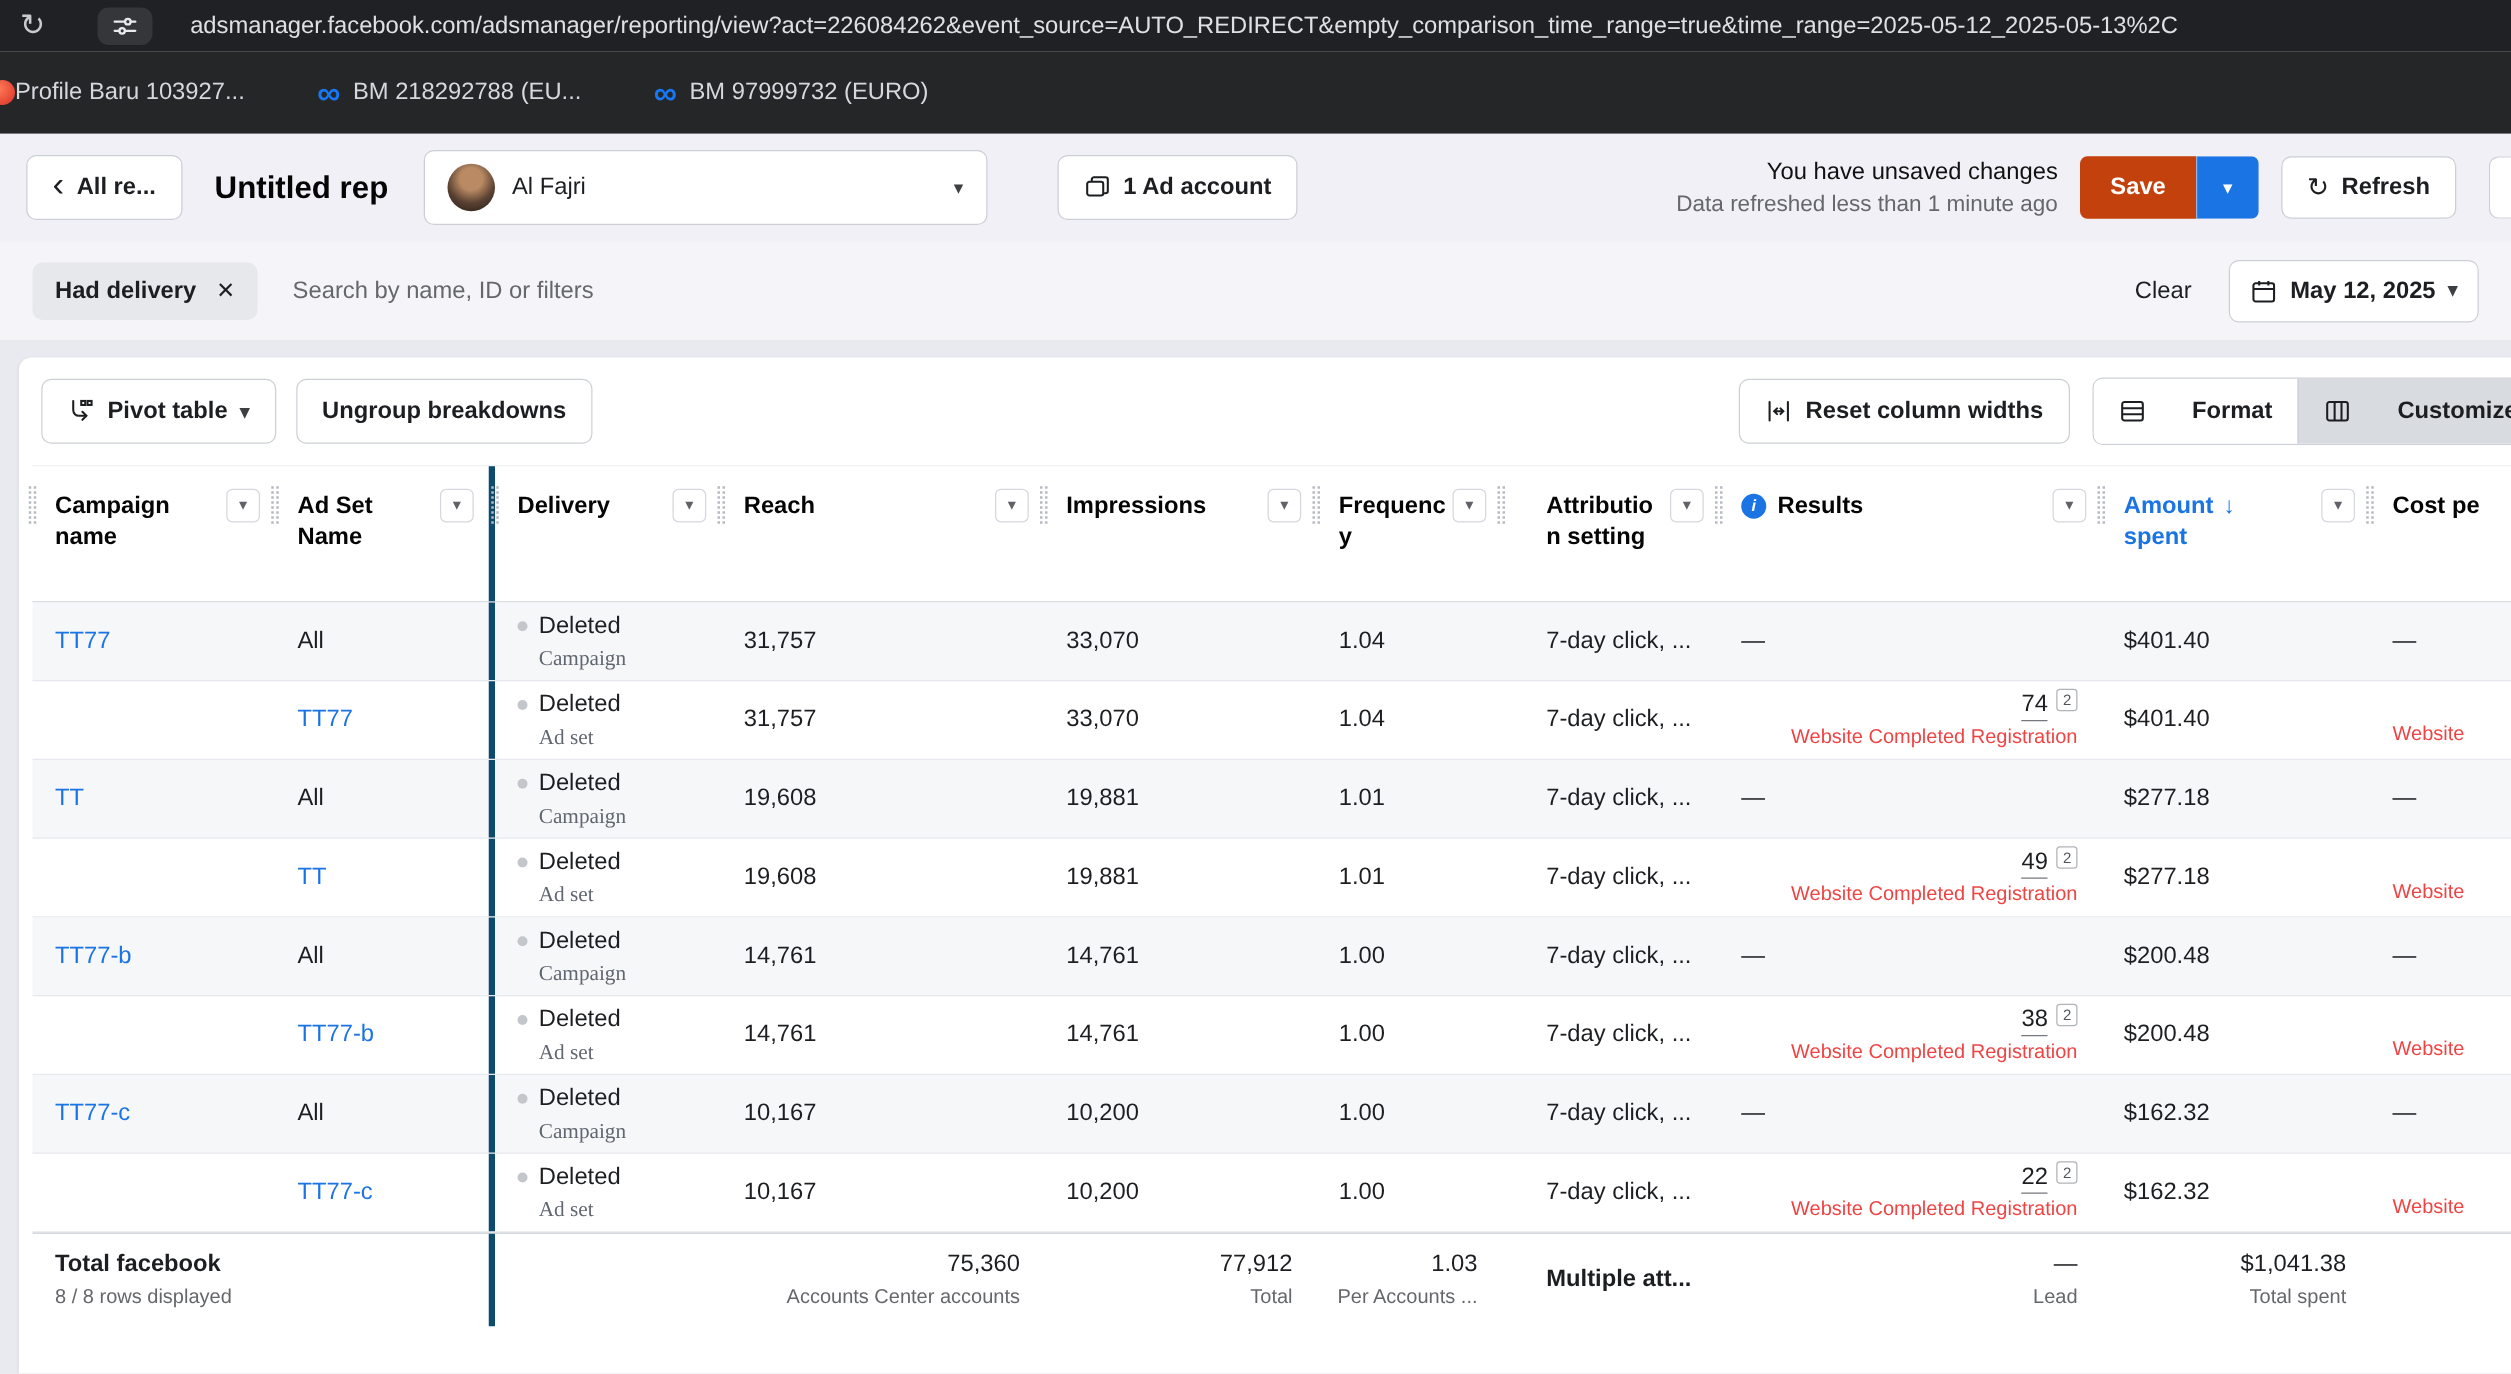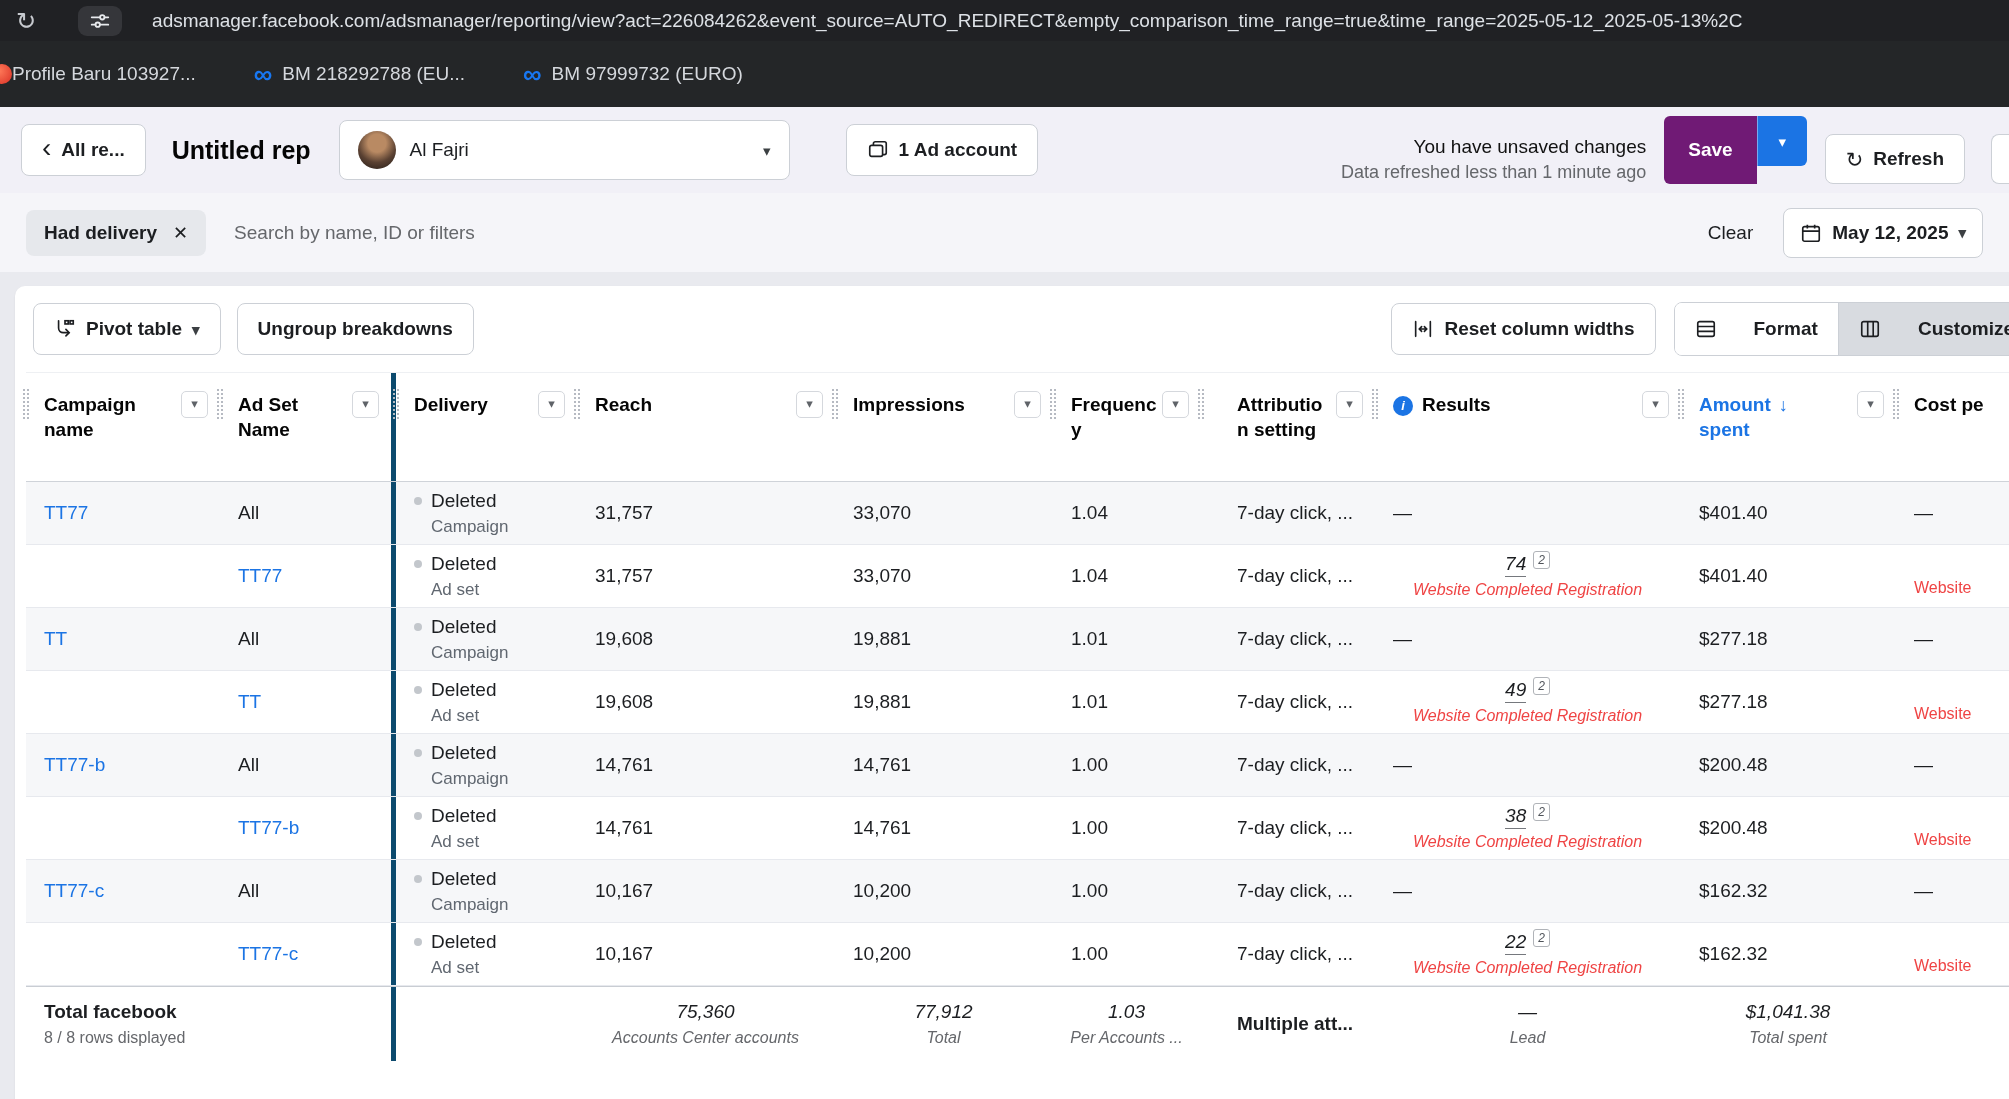--- a/index.html
+++ b/index.html
@@ -29,21 +29,21 @@
                     border-radius:8px; display:flex; align-items:center; gap:14px; padding:0 18px; font-size:19px;text-align:right; }
   .avatar { width:38px; height:38px; border-radius:50%; background:radial-gradient(circle at 50% 32%, #b98a63 28%, #5a4132 60%, #2c211b 92%); flex:none; }
   .caret { font-size:15px; color:#3c4043; line-height:1; }
   .ml-auto { margin-left:auto; }
   .ad-account-btn { margin-left:56px; }
   .header-right { margin-left:auto; display:flex; align-items:flex-end; }
   .status-texts { text-align:right; line-height:1.35; margin-right:18px; }
   .status-main { font-size:19px; color:#111; }
   .status-sub { font-size:18px; color:#65676b; }
   .save-group { display:flex; }
-  .save-btn { background:#701a75; color:#fff; border:none; font-weight:700; font-size:19px; height:68px; padding:0 24px; border-radius:6px 0 0 6px; }
+  .save-btn { background:#c2410c; color:#fff; border:none; font-weight:700; font-size:19px; height:50px; padding:0 24px; border-radius:6px 0 0 6px; }
   .save-caret { background:#1b74e4; color:#fff; width:50px; height:50px; border:none; border-left:1px solid rgba(255,255,255,.4);
                 border-radius:0 6px 6px 0; display:flex; align-items:center; justify-content:center; }
   .refresh-btn { margin-left:18px; height:50px; }
   .icon-glyph { font-size:21px; font-weight:400; line-height:1; }
   .edge-sliver { width:18px; height:50px; background:#fff; border:1px solid #ccd0d6; border-right:none; border-radius:8px 0 0 8px; margin-left:26px; }
 
   
   .filter-bar { height:79px; background:#f5f5f9; display:flex; align-items:center; padding:0 26px; }
   .chip { background:#e6e8ec; border-radius:8px; height:46px; display:flex; align-items:center; gap:16px; padding:0 18px; font-size:19px; font-weight:600; }
   .chip-x { font-size:18px; font-weight:700; }
@@ -81,22 +81,22 @@
                font-size:13px; font-weight:700; text-align:center; line-height:20px; margin-right:9px; vertical-align:1px; font-style:italic; }
   .grid .col-attribution { padding-left:36px; }
 
   .tr { height:63px; border-bottom:1px solid #e7e9ee; }
   .tr.campaign { background:#f6f7f9; }
   .cell { padding:0 12px 0 18px; font-size:19px; display:flex; flex-direction:column; justify-content:center;
           line-height:1.25; overflow:hidden; white-space:nowrap; }
   .link { color:#1b74e4; text-decoration:none; }
   .del-line { display:flex; align-items:center; gap:9px; }
   .dot { width:8px; height:8px; border-radius:50%; background:#c3c7cc; flex:none; }
-  .del-sub { color:#606770; font-size:17px; margin-left:17px; margin-top:3px; }
-  .right { align-items:center; text-align:right; padding-right:19px;font-style:italic; }
+  .del-sub { color:#606770; font-size:17px; margin-left:17px; margin-top:3px;font-family:Liberation Serif, serif; }
+  .right { align-items:flex-end; text-align:right; padding-right:19px; }
   .res-line { display:flex; align-items:center; gap:7px; }
   .res-num { border-bottom:1px solid #75787d; }
   .badge { font-size:12px; border:1px solid #b0b3b8; border-radius:3px; padding:0 4px; color:#50545a; line-height:16px; position:relative; top:-5px; }
   .sub { color:#ef4444; font-size:16px; margin-top:3px; }
   .cost-sub { margin-top:24px; }
 
   .totals { height:75px; border-top:1px solid #c9cdd3; }
   .tot-main { font-size:19px; color:#1c1e21; }
   .tot-sub { font-size:16px; color:#65676b; margin-top:4px; }
   .bold { font-weight:700; }

